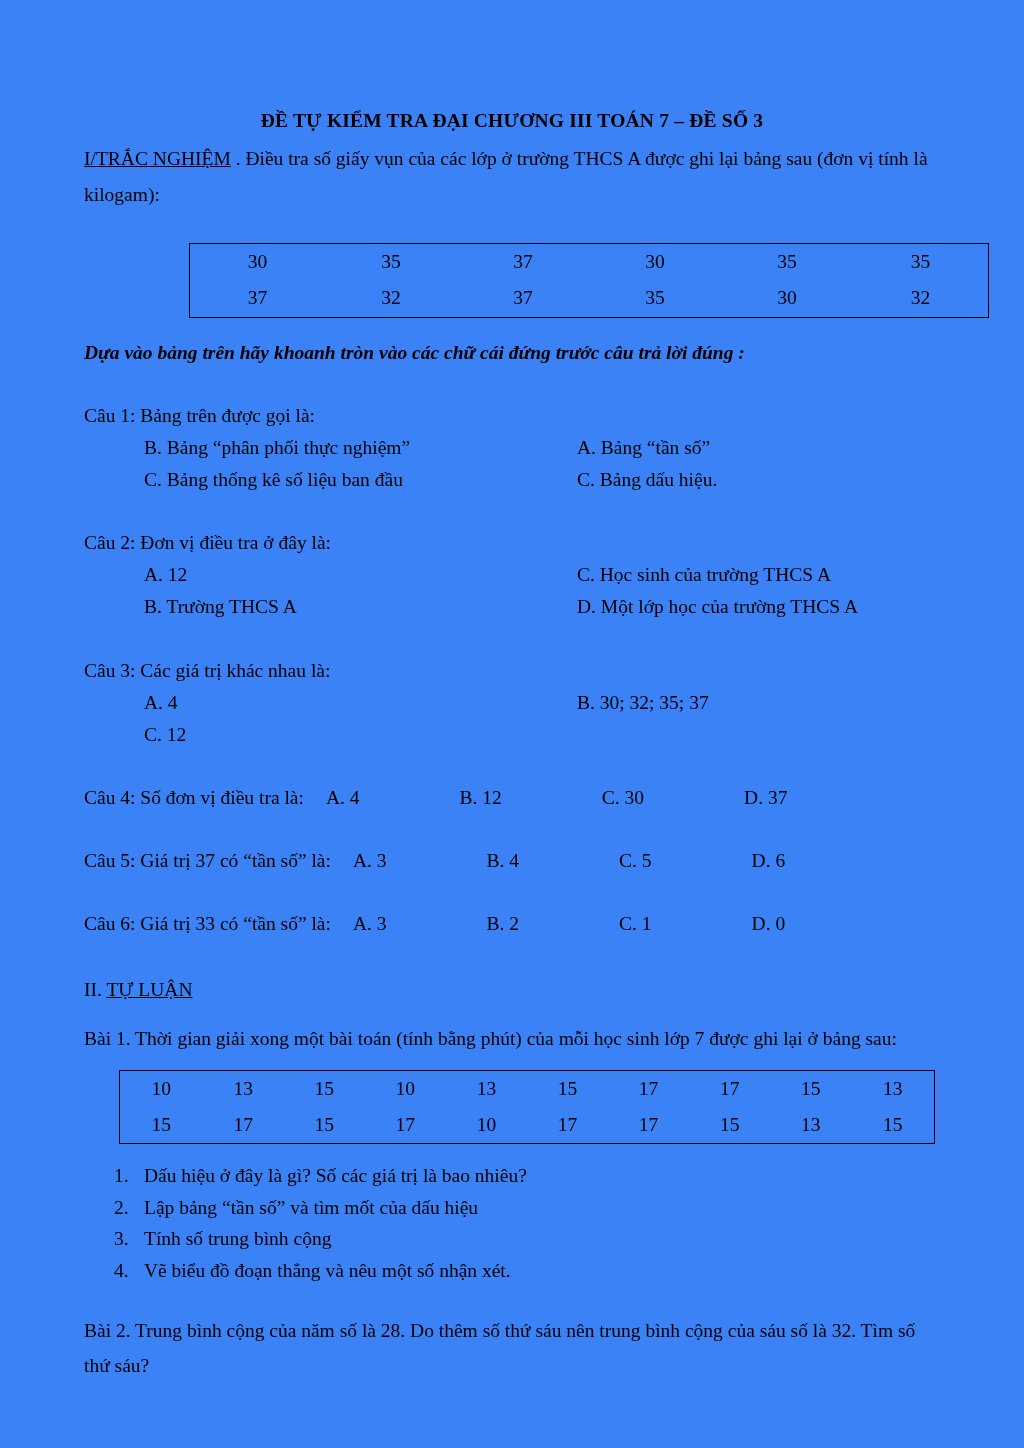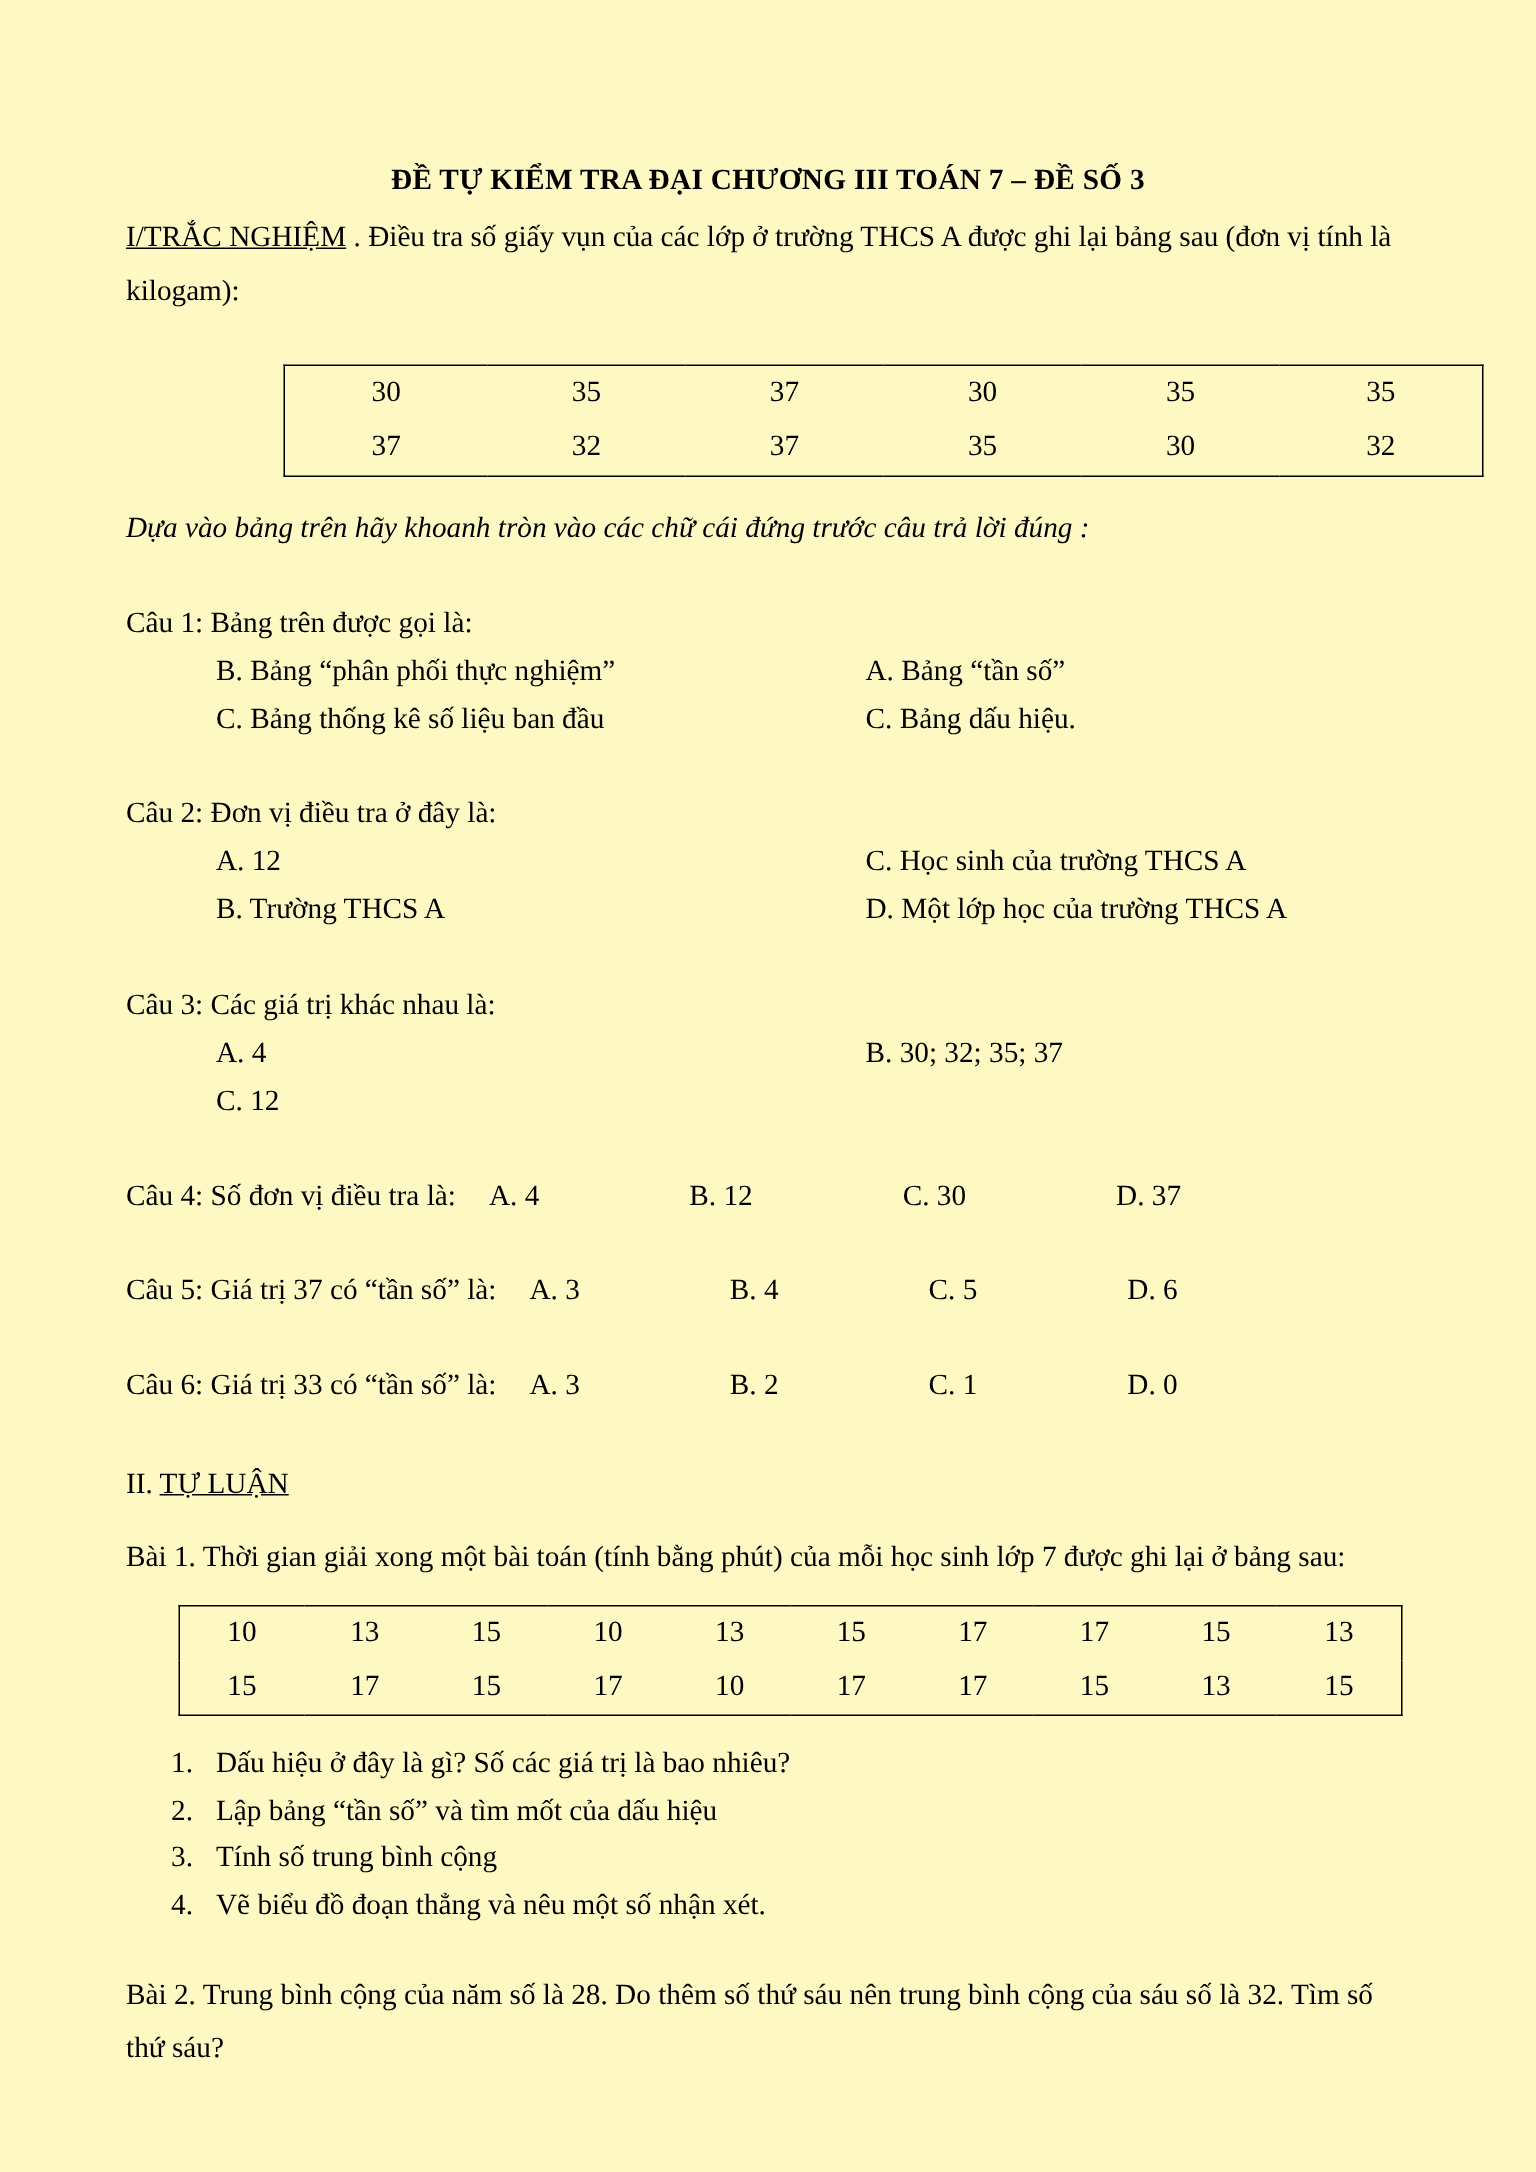--- a/index.html
+++ b/index.html
@@ -7,21 +7,21 @@
   body {
     width: 1024px; height: 1448px;
     font-family: "Liberation Serif", serif;
     color: #000;
   }
   .page {
     width: 1024px; height: 1448px;
     padding: 104px 84px 0 84px;
     font-size: 19.5px;
     line-height: 1.7;
-    background: #fef9c3;
+    background: #3b82f6;
     overflow: hidden;
   }
   .title {
     text-align: center;
     font-weight: bold;
     margin-bottom: 4px;
     letter-spacing: 0.2px;
   }
   .b { font-weight: normal; }
   .u { text-decoration: underline; }
@@ -32,21 +32,21 @@
   }
   .data-table td {
     text-align: center;
     padding: 1px 0 2px 0;
     font-size: 19.5px;
   }
   .t1 { width: 800px; margin: 30px 0 0 105px; }
   .t2 { width: 816px; margin: 14px 0 0 35px; }
   .instruction {
     margin-top: 18px;
-    font-weight: normal;
+    font-weight: bold;
     font-style: italic;
   }
   .q { margin-top: 30px; }
   .opts-grid {
     display: grid;
     grid-template-columns: 433px auto;
     padding-left: 60px;
     line-height: 1.65;
   }
   .q-inline .io { margin-left: 100px; }

